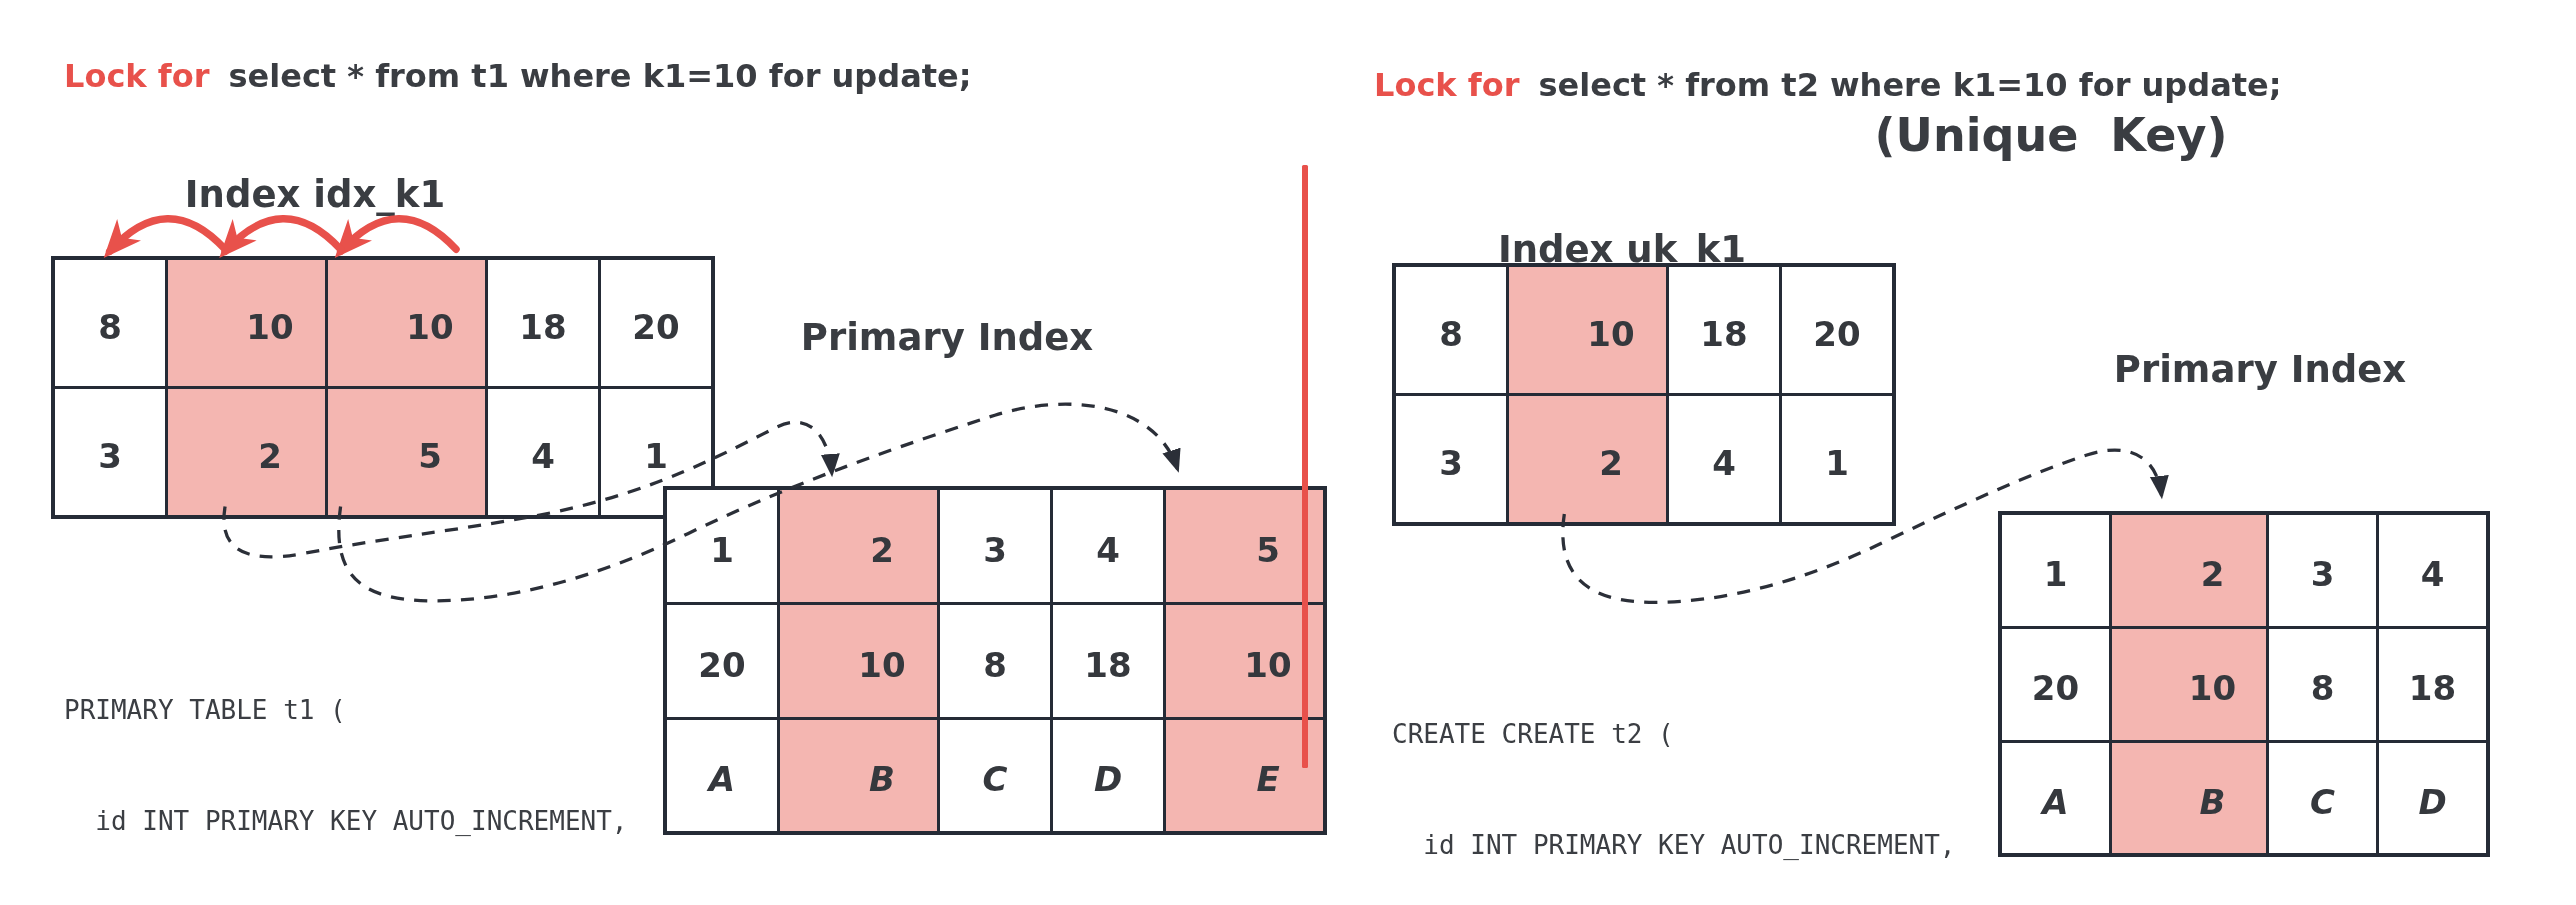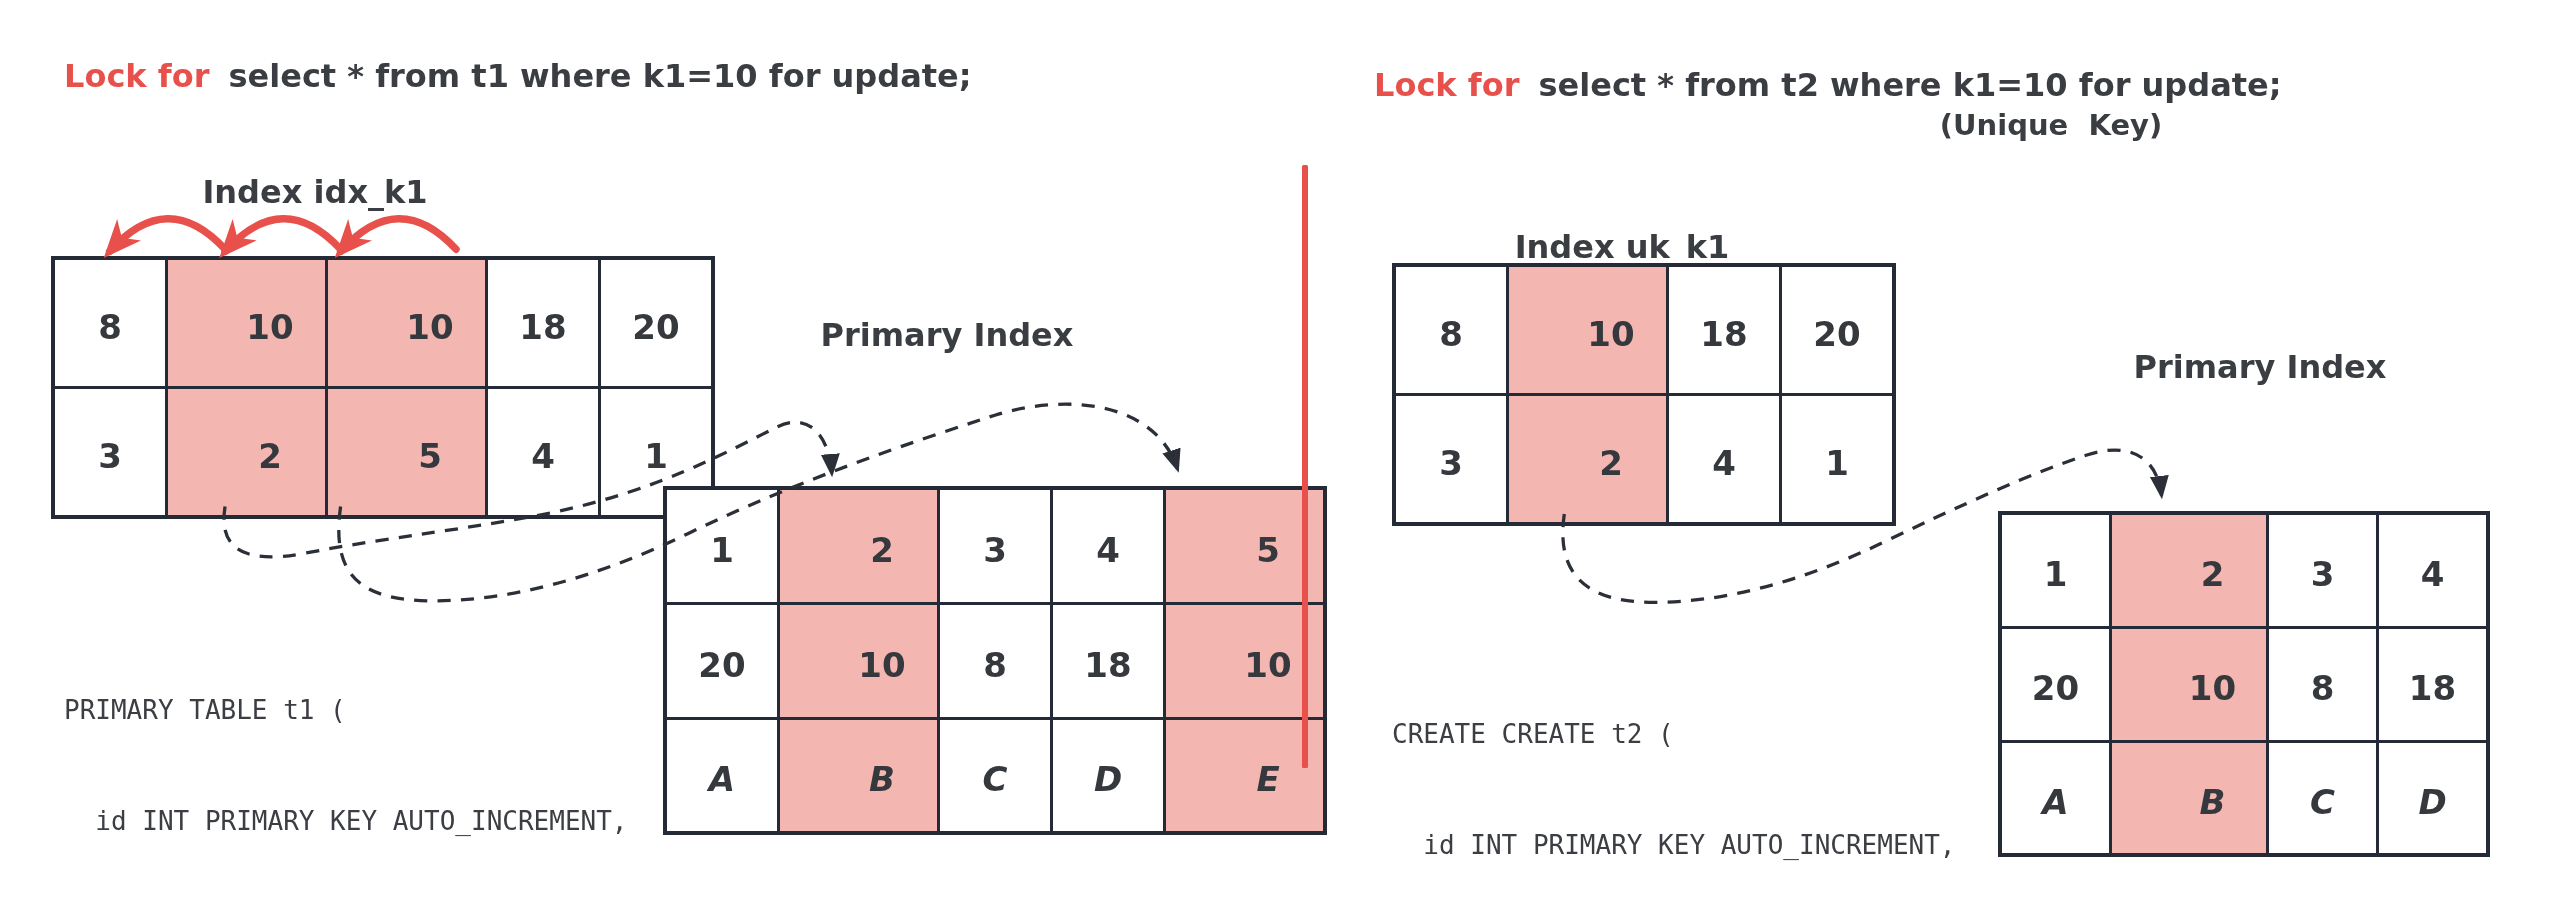--- a/index.html
+++ b/index.html
@@ -13,27 +13,27 @@
   }
   .abs{position:absolute;}
 
   
   .title{
     font-size:32px;font-weight:bold;letter-spacing:0px;
     white-space:nowrap;color:#3a3d42;
   }
   .title .red{color:#e8514b;margin-right:19px;}
   .subtitle{
-    font-size:29px;font-weight:bold;color:#3a3d42;
+    font-size:46px;font-weight:bold;color:#3a3d42;
     text-align:center;white-space:pre;
   }
 
   
   .lbl{
-    font-size:32px;font-weight:bold;color:#3a3d42;
+    font-size:37px;font-weight:bold;color:#3a3d42;
     width:366px;text-align:center;white-space:nowrap;
   }
 
   
   table.grid{border-collapse:collapse;background:#ffffff;}
   table.grid td{
     border:3.7px solid #252b36;
     text-align:center;vertical-align:middle;
     font-size:34px;font-weight:bold;color:#35383d;
     padding-top:8.8px;

